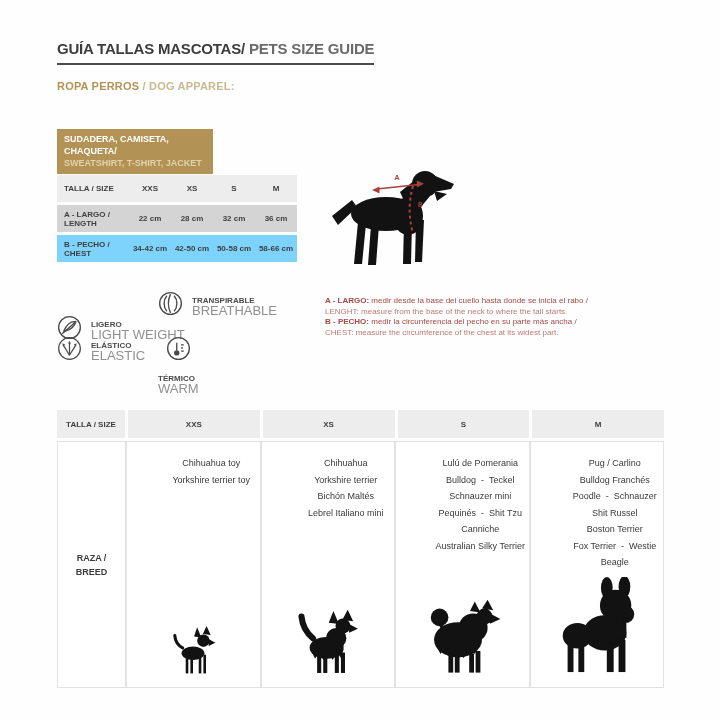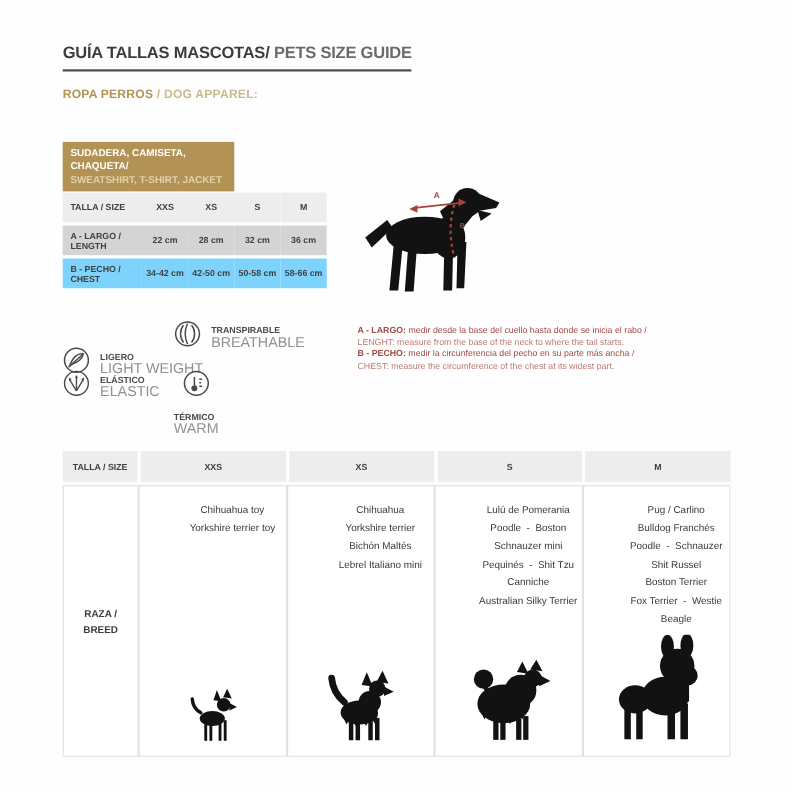--- a/index.html
+++ b/index.html
@@ -247,21 +247,21 @@
           <rect x="43" y="73" width="6" height="24"></rect>
           <rect x="60" y="70" width="6" height="27"></rect>
           <rect x="69" y="67" width="6" height="30"></rect>
         </g>
       </svg>
     </div>
 
     <div class="bcell">
       <div class="breeds">
           <div class="breed">Lulú de Pomerania</div>
-          <div class="breed">Poodle  -  Boston</div>
+          <div class="breed">Bulldog  -  Teckel</div>
           <div class="breed">Schnauzer mini</div>
           <div class="breed">Pequinés  -  Shit Tzu</div>
           <div class="breed">Canniche</div>
           <div class="breed">Australian Silky Terrier</div>
         </div>
       <svg class="dogpos" width="92" height="80" viewBox="0 0 100 100">
         <g fill="#121212">
           <circle cx="22" cy="28" r="11"></circle>
           <polygon points="20,34 36,44 27,50"></polygon>
           <ellipse cx="45" cy="56" rx="30" ry="22"></ellipse>

